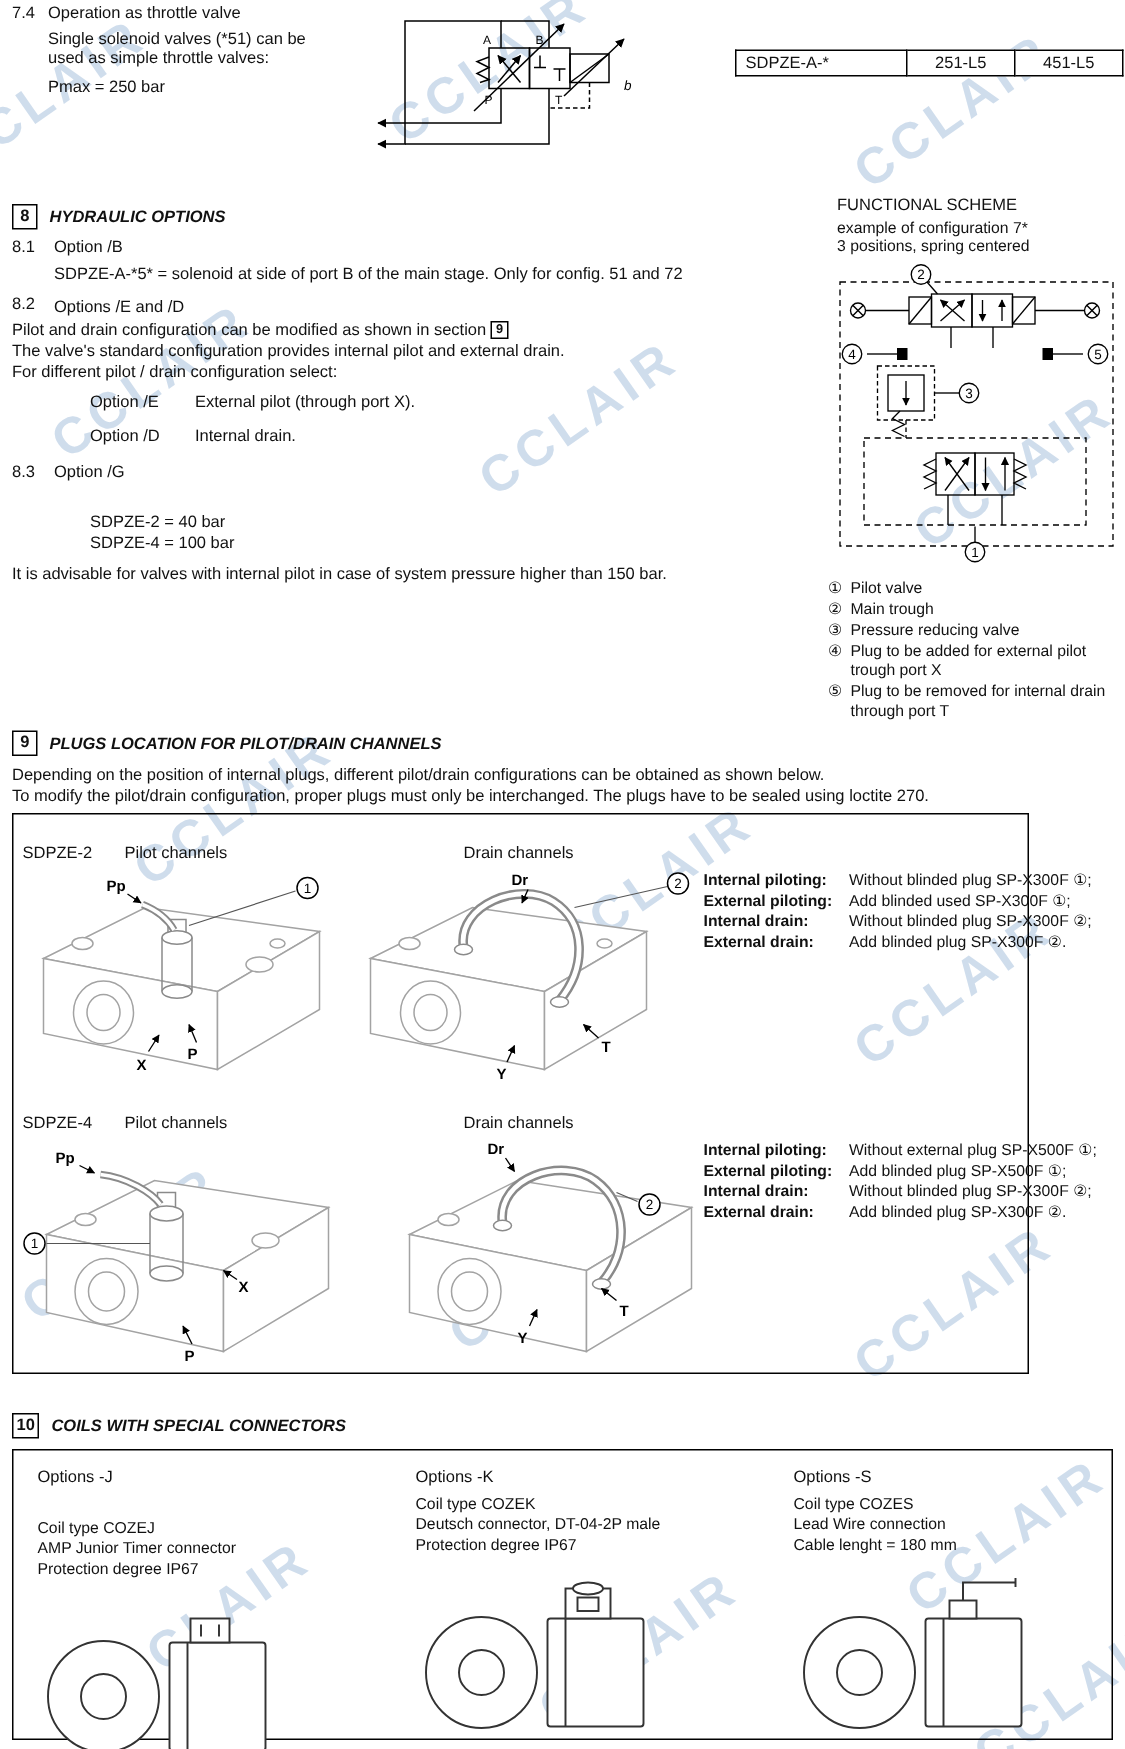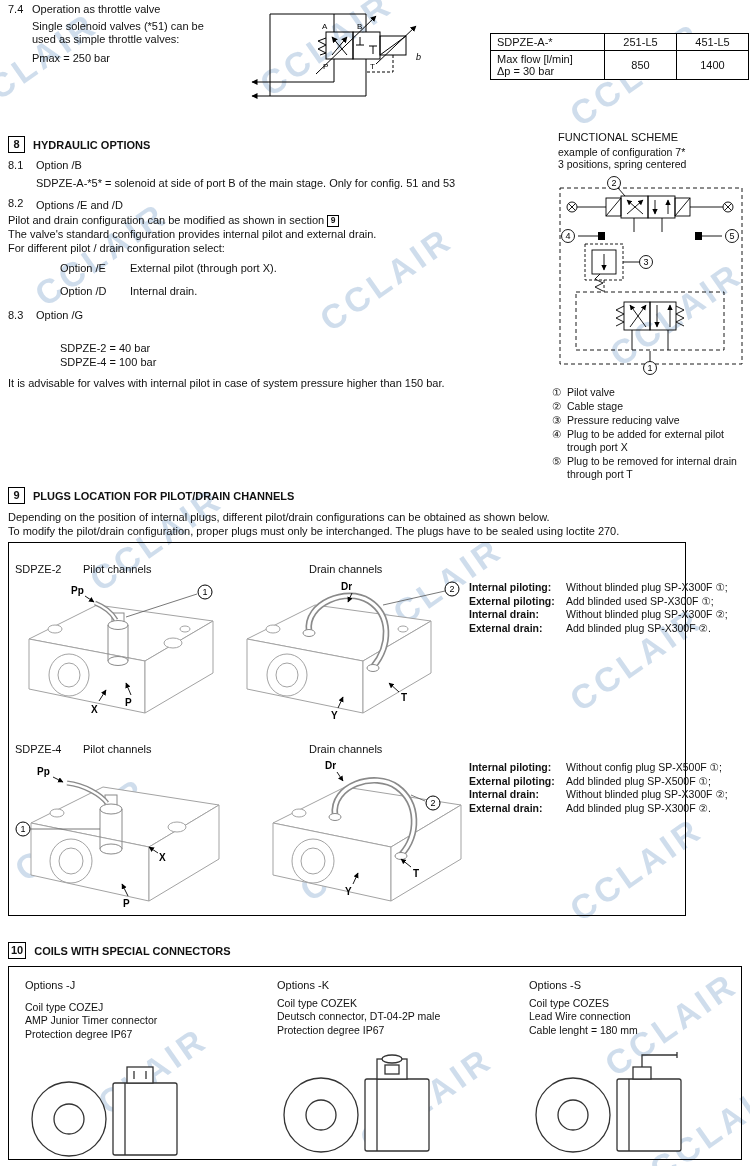--- a/index.html
+++ b/index.html
@@ -8,21 +8,21 @@
   .page { position:relative; width:750px; height:1166px; background:#fff; overflow:hidden; }
   .abs { position:absolute; }
   .b { font-weight:normal; }
   .t11 { font-size:11px; line-height:13.5px; }
   .t10 { font-size:10.5px; line-height:13.5px; }
   .wm { position:absolute; font-size:34px; font-weight:bold; letter-spacing:4px;
         color:rgba(130,165,205,0.38); transform:rotate(-35deg); white-space:nowrap; pointer-events:none; }
   .secbox { display:inline-block; min-width:17px; height:17px; padding:0 2px; border:1.3px solid #000;
             text-align:center; line-height:14px; font-weight:bold; font-size:11px; }
   .sechead { display:flex; align-items:center; gap:8px; }
-  .sectitle { font-weight:bold; font-size:11px; }
+  .sectitle { font-weight:bold; font-size:11px;font-style:italic; }
   .inline-box { display:inline-block; border:1px solid #000; font-size:8.5px; line-height:9.5px;
                 padding:0 2.5px; vertical-align:1px; font-weight:bold; }
   .flowtable { border-collapse:collapse; font-size:11px; background:#fff; }
   .flowtable td { border:1px solid #000; padding:2px 6px; vertical-align:middle; }
   .flowtable .c0 { width:114px; text-align:left; }
   .flowtable .cv { width:72px; text-align:center; }
   .legend-item { display:flex; font-size:10.5px; line-height:13px; margin-bottom:1px; }
   .legend-num { width:15px; flex:none; }
   .spec-row { display:flex; font-size:10.5px; line-height:13.5px; }
   .spec-label { font-weight:bold; width:97px; flex:none; }
@@ -99,39 +99,31 @@
     <text class="svg-it" x="190" y="58">b</text>
   </svg>
 
   <table class="flowtable abs" style="left:490px; top:33px">
     <tbody>
         <tr>
       <td class="c0 b">SDPZE-A-*</td>
       <td class="cv">251-L5</td>
       <td class="cv">451-L5</td>
     </tr>
-    <tr>
-      <td class="c0">
-        <div>Max flow  [l/min]</div>
-        <div>Δp = 30 bar</div>
-      </td>
-      <td class="cv">850</td>
-      <td class="cv">1400</td>
-    </tr>
   </tbody>
     </table>
 
   <div class="abs sechead" style="left:8px; top:136px">
     <span class="secbox">8</span>
     <span class="sectitle">HYDRAULIC OPTIONS</span>
   </div>
 
   <div class="abs t11 b" style="left:8px;  top:159px">8.1</div>
   <div class="abs t11 b" style="left:36px; top:159px">Option /B</div>
-  <div class="abs t11" style="left:36px; top:177px; width:520px">SDPZE-A-*5* = solenoid at side of port B of the main stage. Only for config. 51 and 53</div>
+  <div class="abs t11" style="left:36px; top:177px; width:520px">SDPZE-A-*5* = solenoid at side of port B of the main stage. Only for config. 51 and 72</div>
 
   <div class="abs t11 b" style="left:8px;  top:197px">8.2</div>
   <div class="abs t11 b" style="left:36px; top:199px">Options /E and /D</div>
   <div class="abs t11" style="left:8px; top:214px">
     <span>Pilot and drain configuration can be modified as shown in section</span>
     <span class="inline-box">9</span>
   </div>
   <div class="abs t11" style="left:8px; top:228px">The valve's standard configuration provides internal pilot and external drain.</div>
   <div class="abs t11" style="left:8px; top:242px">For different pilot / drain configuration select:</div>
   <div class="abs t11" style="left:60px;  top:262px">Option /E</div>
@@ -211,21 +203,21 @@
     <text class="svg-cnum" x="98" y="197">1</text>
   </svg>
 
   <div class="abs" style="left:552px; top:386px; width:197px">
     <div class="legend-item">
       <span class="legend-num">①</span>
       <span>Pilot valve</span>
       </div>
     <div class="legend-item">
       <span class="legend-num">②</span>
-      <span>Cable stage</span>
+      <span>Main trough</span>
       </div>
     <div class="legend-item">
       <span class="legend-num">③</span>
       <span>Pressure reducing valve</span>
       </div>
     <div class="legend-item">
       <span class="legend-num">④</span>
       <span>Plug to be added for external pilot trough port X</span>
       </div>
     <div class="legend-item">
@@ -376,21 +368,21 @@
       <text class="svg-cnum" x="180" y="49">2</text>
       <text class="svg-lbl" x="92" y="138">Y</text>
       <line x1="100" y1="127" x2="105" y2="116" stroke="#000" stroke-width="0.9" marker-end="url(#ah)"></line>
       <text class="svg-lbl" x="160" y="120">T</text>
       <line x1="158" y1="110" x2="148" y2="102" stroke="#000" stroke-width="0.9" marker-end="url(#ah)"></line>
     </svg>
 
     <div class="abs" style="left:460px; top:218px; width:270px">
       <div class="spec-row">
         <span class="spec-label">Internal piloting:</span>
-        <span>Without config plug SP-X500F ①;</span>
+        <span>Without external plug SP-X500F ①;</span>
         </div>
       <div class="spec-row">
         <span class="spec-label">External piloting:</span>
         <span>Add blinded plug SP-X500F ①;</span>
         </div>
       <div class="spec-row">
         <span class="spec-label">Internal drain:</span>
         <span>Without blinded plug SP-X300F ②;</span>
         </div>
       <div class="spec-row">
@@ -402,21 +394,21 @@
 
   <div class="abs sechead" style="left:8px; top:942px">
     <span class="secbox">10</span>
     <span class="sectitle">COILS WITH SPECIAL CONNECTORS</span>
   </div>
 
   <div class="bigbox" style="left:8px; top:966px; width:734px; height:194px">
 
     <div class="coilcol" style="left:16px; top:12px">
       <div class="t11 b">Options -J</div>
-      <div class="t10" style="margin-top:8px">Coil type COZEJ</div>
+      <div class="t10" style="margin-top:20px">Coil type COZEJ</div>
       <div class="t10">AMP Junior Timer connector</div>
       <div class="t10">Protection degree IP67</div>
       <svg style="margin-top:10px" width="172" height="116" viewBox="0 0 172 116">
         <g fill="#fff" stroke="#333" stroke-width="1.3">
           <circle cx="44" cy="68" r="37"></circle>
           <circle cx="44" cy="68" r="15"></circle>
           <rect x="88" y="32" width="64" height="72" rx="2"></rect>
           <line x1="100" y1="32" x2="100" y2="104"></line>
           <rect x="102" y="16" width="26" height="16"></rect>
           <line x1="109" y1="20" x2="109" y2="28"></line>

